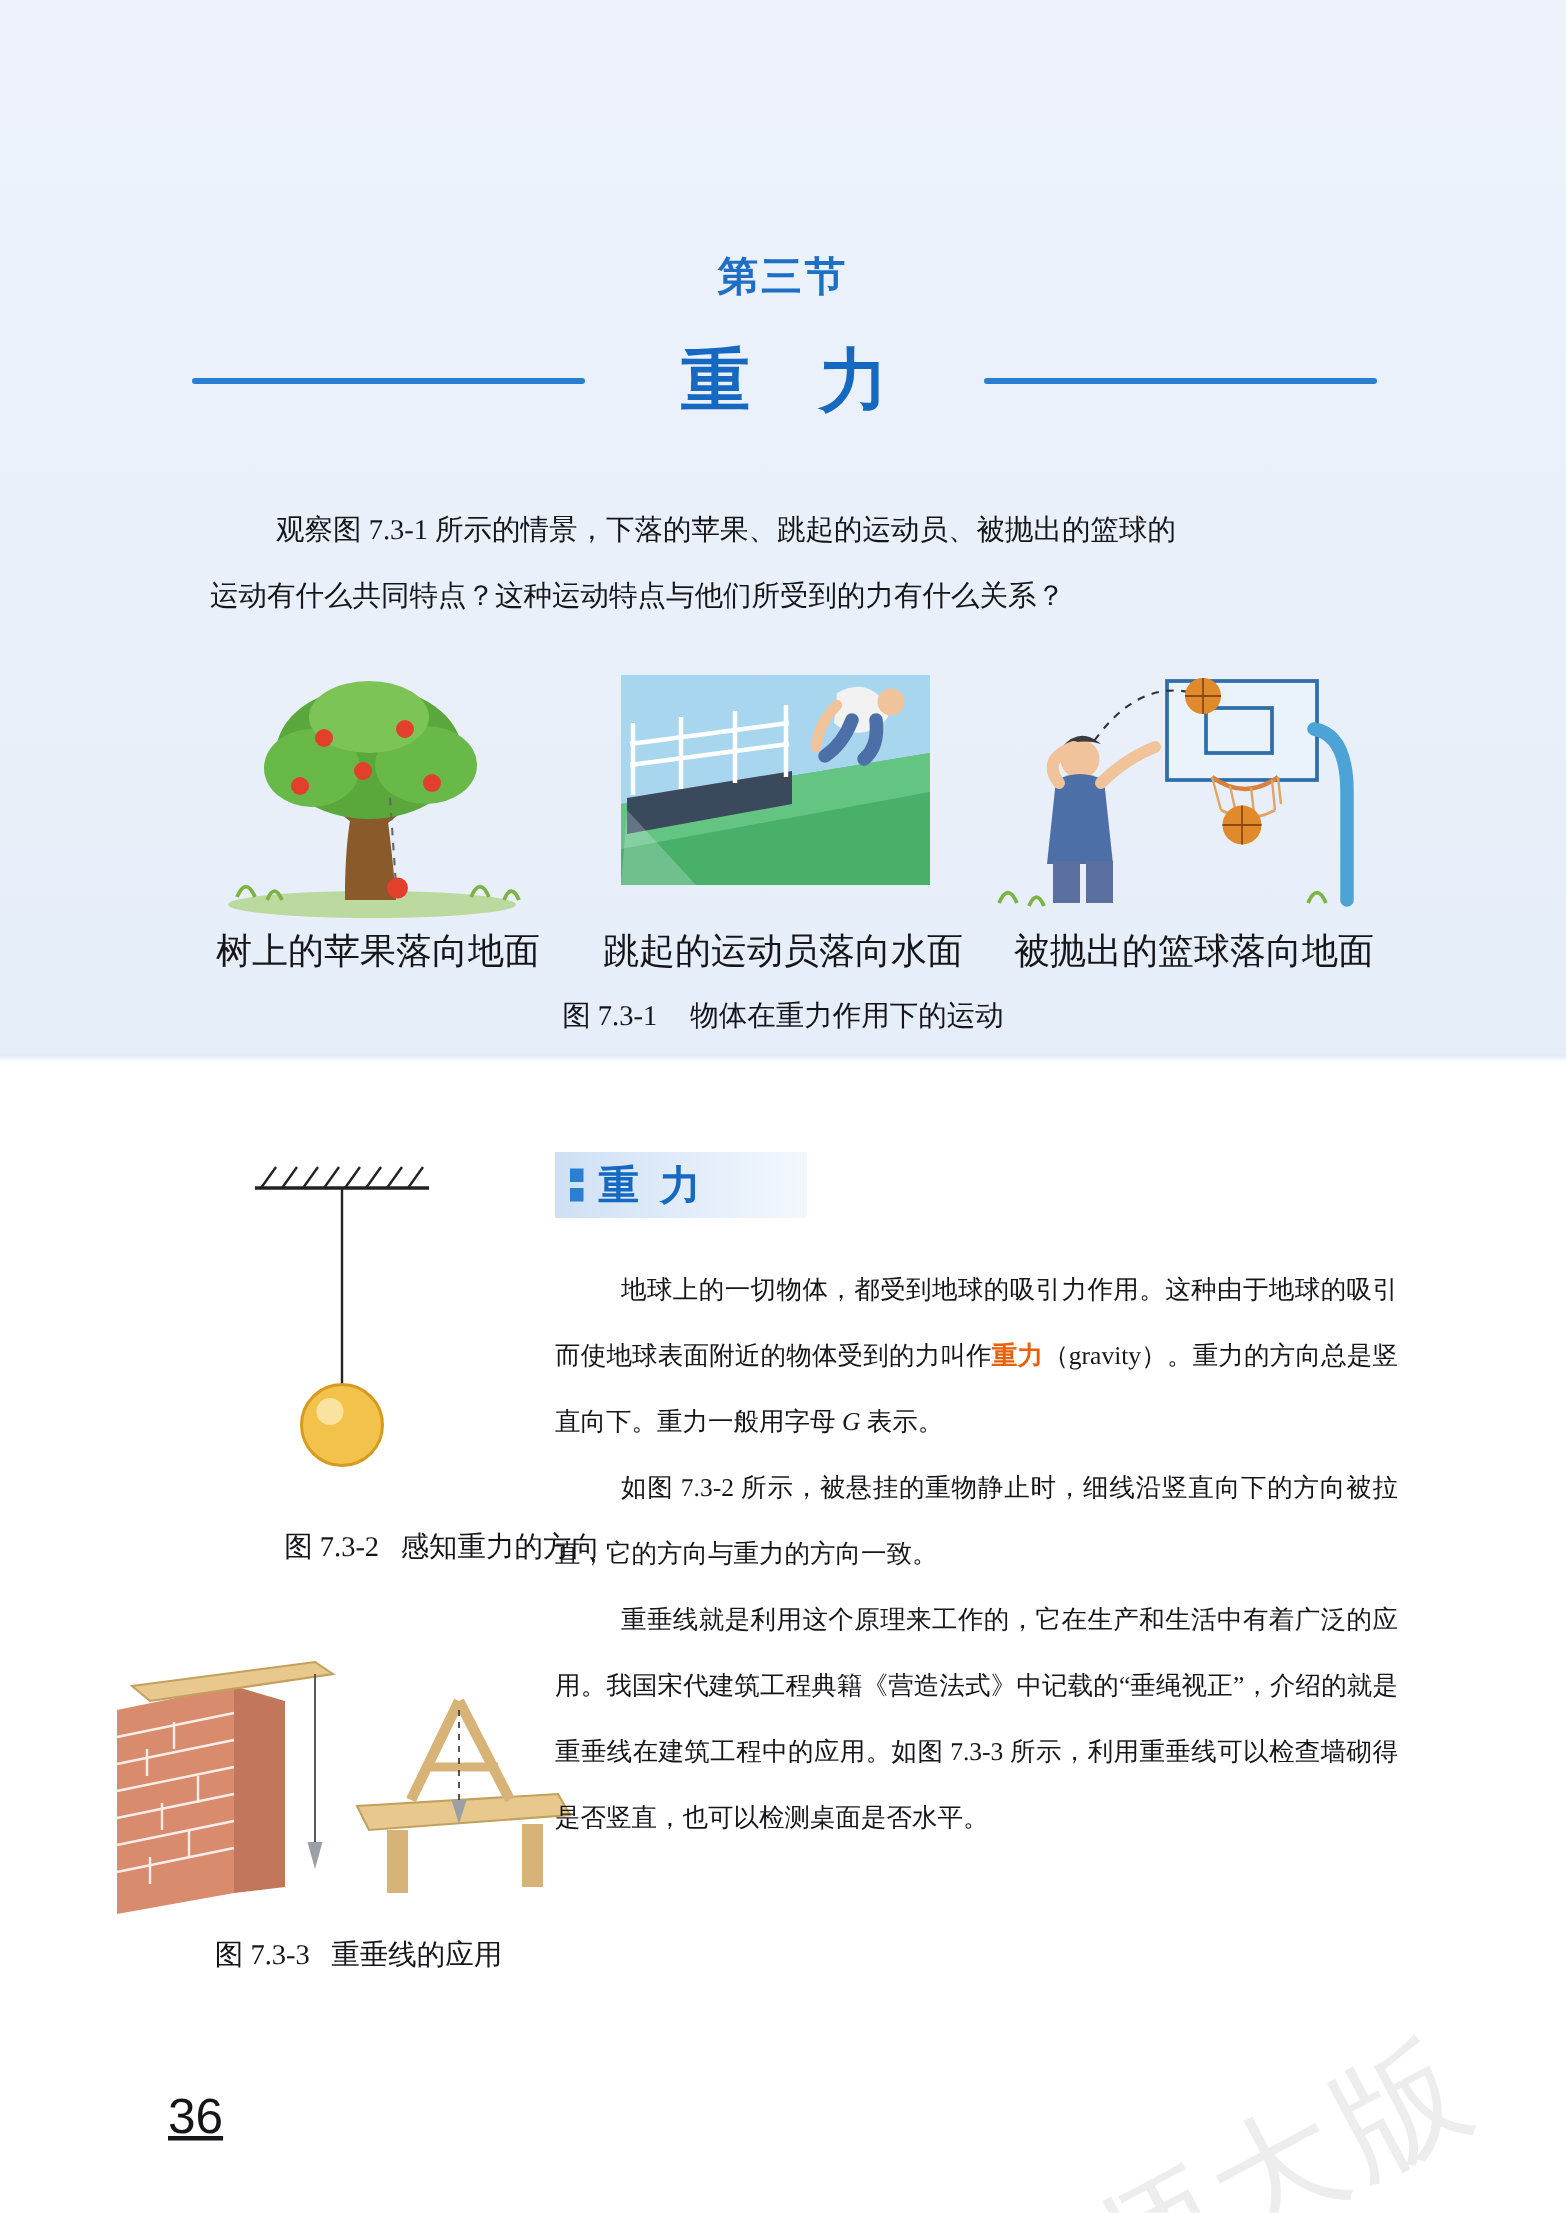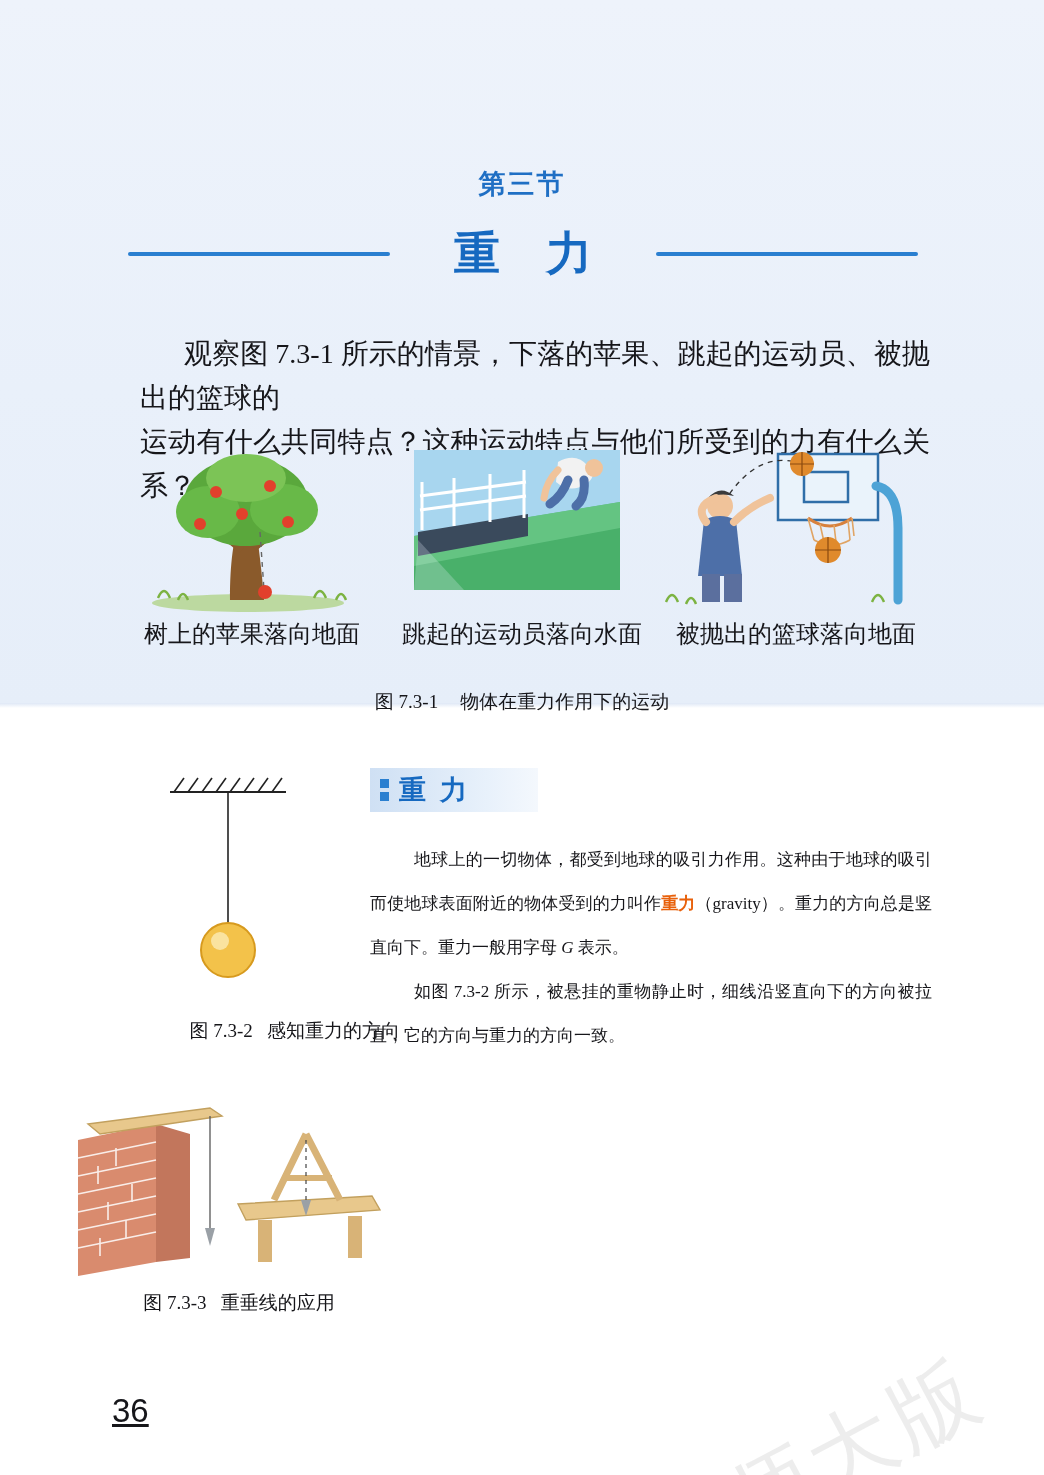--- a/index.html
+++ b/index.html
@@ -38,38 +38,38 @@
   .rule.right{margin-left:18px;}
   .title-main{
     font-family:"Liberation Sans","DejaVu Sans",sans-serif;
     font-size:46px;font-weight:bold;color:#1669c0;letter-spacing:46px;
     padding-left:46px;white-space:nowrap;
   }
 
   
   .intro{
     position:absolute;left:140px;top:332px;width:790px;
-    font-size:28px;line-height:44px;color:#16161a;
+    font-size:19px;line-height:44px;color:#16161a;
     font-family:"Liberation Serif","DejaVu Serif",serif;
     text-align:justify;
   }
   .intro .ind{display:inline-block;width:44px;}
 
   
   .figrow{position:absolute;left:120px;top:440px;width:810px;height:180px;}
   .fig-cell{position:absolute;top:0;}
   .cap-row{
     position:absolute;left:120px;top:618px;width:810px;height:28px;
   }
   .cap{
     position:absolute;font-size:24px;color:#16161a;white-space:nowrap;
   }
   .fig-title{
     position:absolute;left:0;top:664px;width:1044px;text-align:center;
-    font-size:19px;color:#16161a;margin-top:25px;
+    font-size:19px;color:#16161a;
   }
   .fig-title .gap{display:inline-block;width:22px;}
 
   
   .f732{position:absolute;left:104px;top:760px;width:300px;height:250px;}
   .f732cap{
     position:absolute;left:60px;top:1018px;width:340px;text-align:right;
     font-size:19px;color:#16161a;
   }
   .f733{position:absolute;left:60px;top:1100px;width:330px;height:180px;}
@@ -280,19 +280,20 @@
     <div class="sqwrap">
       <div class="sq"></div>
         <div class="sq"></div>
     </div>
     <div class="txt">重力</div>
   </div>
 
   <div class="body-col">
     <p><span>地球上的一切物体，都受到地球的吸引力作用。这种由于地球的吸引而使地球表面附近的物体受到的力叫作</span><span class="hl">重力</span><span>（gravity）。重力的方向总是竖直向下。重力一般用字母 </span><span class="ital">G</span><span> 表示。</span></p>
     <p>如图 7.3-2 所示，被悬挂的重物静止时，细线沿竖直向下的方向被拉直，它的方向与重力的方向一致。</p>
+    <p>重垂线就是利用这个原理来工作的，它在生产和生活中有着广泛的应用。我国宋代建筑工程典籍《营造法式》中记载的“垂绳视正”，介绍的就是重垂线在建筑工程中的应用。如图 7.3-3 所示，利用重垂线可以检查墙砌得是否竖直，也可以检测桌面是否水平。</p>
   </div>
 
   <div class="pageno">36</div>
 
   <div class="wm">北师大版</div>
 
 </div>
 
 </body></html>

